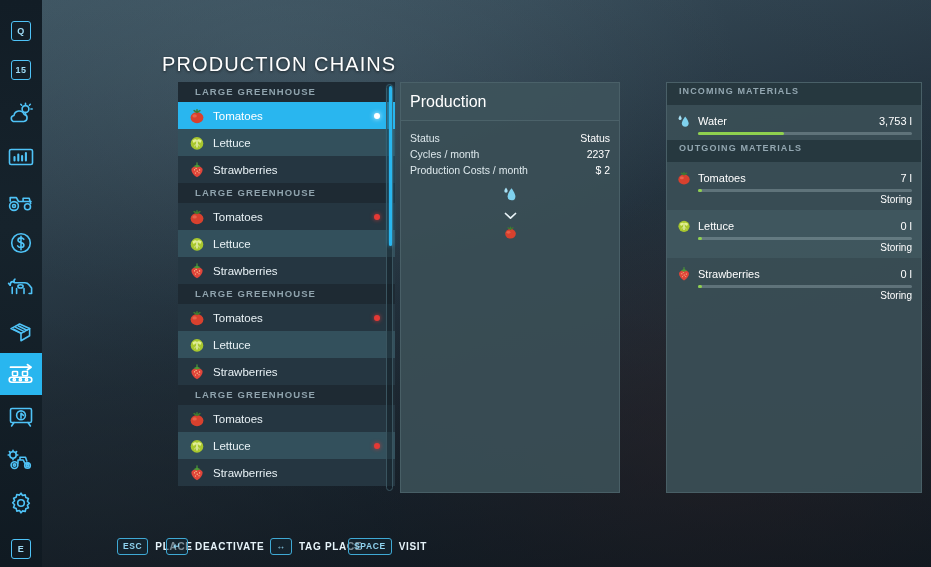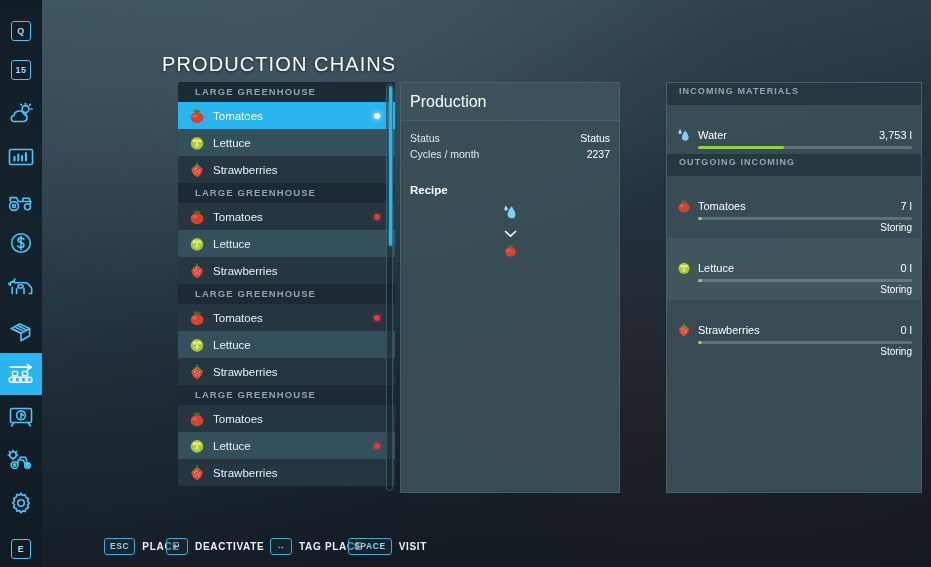--- a/index.html
+++ b/index.html
@@ -131,21 +131,21 @@
   }
   .recipe-flow .chev { color: #eaf4f8; font-size: 12px; line-height: 10px; }
 
   
   .sect-header {
     height: 22px; line-height: 17px;
     background: rgba(32,48,56,0.72);
     color: #93a7b1; font-size: 9px; font-weight: bold;
     letter-spacing: 1.1px; padding-left: 12px;
   }
-  .mat-row { position: relative; padding: 22px 9px 5px 9px; }
+  .mat-row { position: relative; padding: 8px 9px 5px 9px; }
   .mat-row.alt { background: rgba(74,99,107,0.45); }
   .mat-top { display:flex; align-items:center; }
   .mat-top .ico { width: 16px; height: 16px; margin-right: 6px; flex:0 0 16px; }
   .mat-top .name { flex: 1 1 auto; color: #ffffff; font-size: 11px; }
   .mat-top .amount { color: #ffffff; font-size: 11px; }
   .bar-track {
     margin: 3px 0 0 22px; height: 3px; border-radius: 2px;
     background: rgba(168,188,195,0.35);
   }
   .bar-fill { height: 3px; border-radius: 2px; background: #8fd14f; }
@@ -442,22 +442,25 @@
     <div class="panel-head">Production</div>
     <div id="production-stats" style="margin-top:9px;">
         <div class="stat-row">
           <span>Status</span>
           <span class="val">Status</span>
         </div>
         <div class="stat-row">
           <span>Cycles / month</span>
           <span class="val">2237</span>
         </div>
-      </div>
-    <div class="recipe-title" style="margin-top:22px;">Recipe</div>
+        <div class="stat-row">
+          <span>Production Costs / month</span>
+          <span class="val">$ 2</span>
+        </div>
+      </div>
     <div class="recipe-flow">
       <span>
         <svg width="14" height="17" viewBox="0 0 14 17">
           <path d="M8.5 2.2 C8.5 2.2 12.4 7.4 12.4 10.4 A3.9 3.9 0 0 1 4.6 10.4 C4.6 7.4 8.5 2.2 8.5 2.2 Z" fill="#7fd2ee"></path>
           <path d="M8.5 2.2 C8.5 2.2 5.6 6.2 5.0 9.0 C5.9 6.6 8.5 2.2 8.5 2.2 Z" fill="#cdeefb"></path>
           <path d="M3.0 1.4 C3.0 1.4 4.7 3.8 4.7 5.0 A1.7 1.7 0 0 1 1.3 5.0 C1.3 3.8 3.0 1.4 3.0 1.4 Z" fill="#a8dff3"></path>
         </svg>
       </span>
       <span class="chev">
         <svg width="13" height="8" viewBox="0 0 13 8">
@@ -485,21 +488,21 @@
                 <path d="M4.6 2.6 C4.6 2.6 6.3 5.0 6.3 6.2 A1.7 1.7 0 0 1 2.9 6.2 C2.9 5.0 4.6 2.6 4.6 2.6 Z" fill="#a8dff3"></path>
               </svg></span>
             <span class="name">Water</span>
             <span class="amount">3,753 l</span>
           </div>
           <div class="bar-track">
             <div class="bar-fill" style="width: 40%;"></div>
           </div>
         </div>
       </div>
-    <div class="sect-header">OUTGOING INCOMING</div>
+    <div class="sect-header">OUTGOING MATERIALS</div>
     <div id="outgoing-list">
         <div class="mat-row">
           <div class="mat-top">
             <span class="ico"><svg width="16" height="16" viewBox="0 0 18 18">
                 <ellipse cx="9" cy="10.6" rx="6.4" ry="5.6" fill="#d8412e"></ellipse>
                 <ellipse cx="6.6" cy="8.9" rx="2.2" ry="1.6" fill="#ee7158" opacity="0.7"></ellipse>
                 <path d="M9 5.4 L6.1 3.6 M9 5.4 L11.9 3.6 M9 5.4 L9 2.8" stroke="#3f7d2e" stroke-width="1.5" stroke-linecap="round" fill="none"></path>
               </svg></span>
             <span class="name">Tomatoes</span>
             <span class="amount">7 l</span>
@@ -544,21 +547,21 @@
           </div>
           <div class="bar-track">
             <div class="bar-fill" style="width: 2%;"></div>
           </div>
           <div class="mat-status">Storing</div>
         </div>
       </div>
   </div>
 
   <div id="hints">
-      <div class="hint" style="position: absolute; left: 65px; padding-left: 39px;">
+      <div class="hint" style="position: absolute; left: 78px; padding-left: 39px;">
         <div class="keycap">ESC</div>
         <div class="htext">PLACE</div>
       </div>
       <div class="hint" style="position: absolute; left: 148px;">
         <div class="keycap">↵</div>
         <div class="htext">DEACTIVATE</div>
       </div>
       <div class="hint" style="position: absolute; left: 252px;">
         <div class="keycap">↔</div>
         <div class="htext">TAG PLACE</div>

